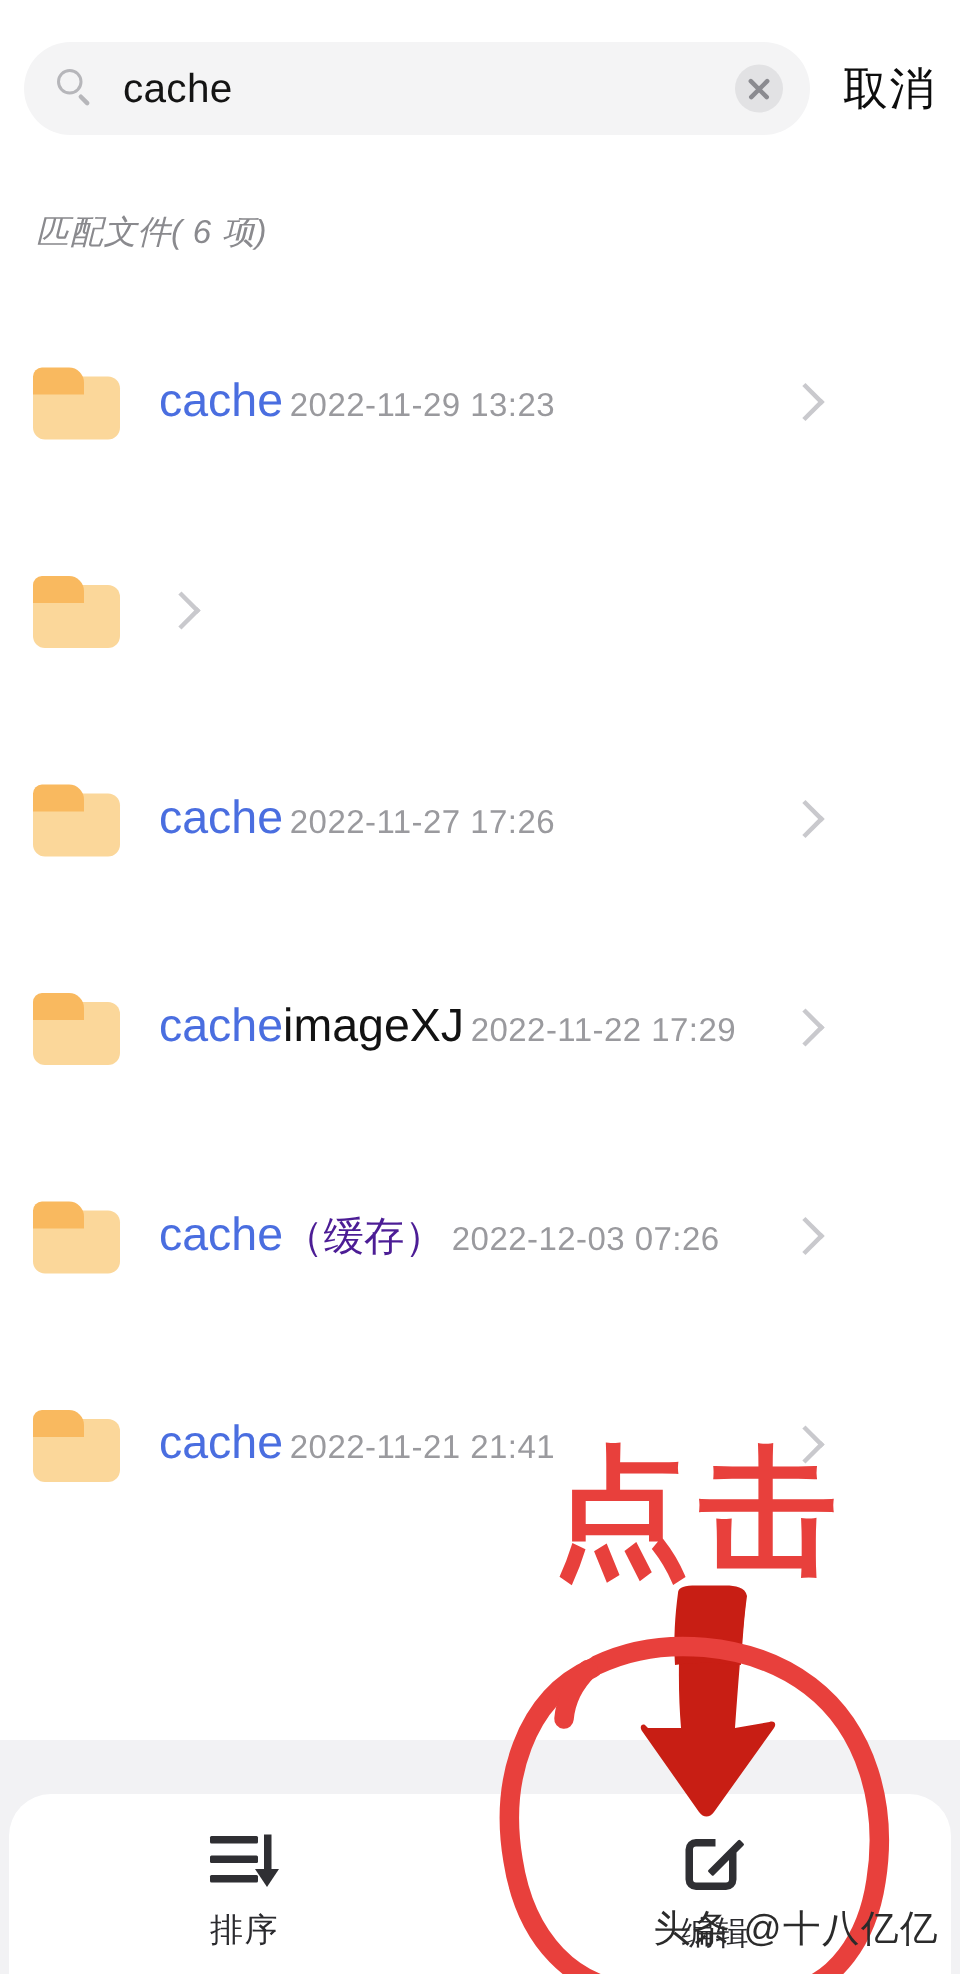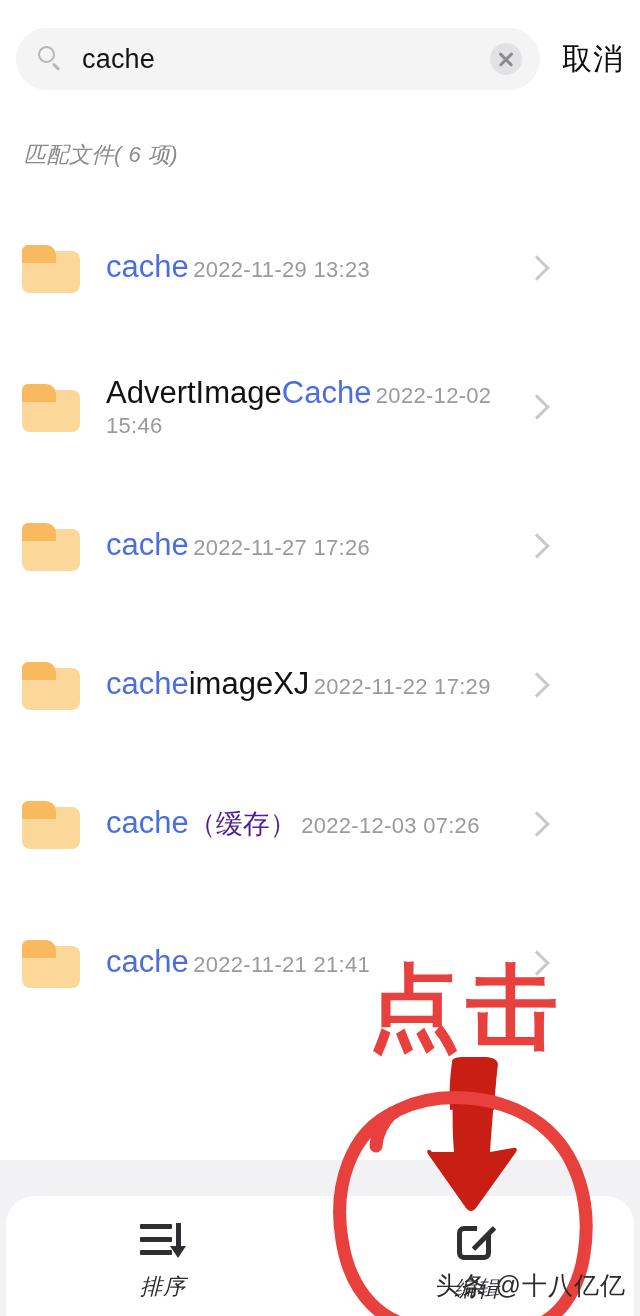--- a/index.html
+++ b/index.html
@@ -199,21 +199,20 @@
     background: #f2f2f4;
   }
   .bottom-bar {
     position: absolute;
     left: 6px; top: 1196px;
     width: 628px; height: 120px;
     background: #ffffff;
     border-radius: 28px 28px 0 0;
     display: flex;
     align-items: flex-start;
-    font-style: italic;
   }
   .bar-item {
     flex: 1;
     display: flex;
     flex-direction: column;
     align-items: center;
     padding-top: 24px;
   }
   .bar-label {
     margin-top: 12px;
@@ -344,24 +343,20 @@
         <span class="file-date">2022-11-29 13:23</span>
       </span>
       <span class="chevron"></span>
     </div>
 
     <div class="file-row">
       <span class="folder-icon">
           <span class="body"></span>
           <span class="tab"></span>
         </span>
-      <span class="file-text">
-        <span class="file-name"><span>AdvertImage</span><span class="hl">Cache</span><span></span><span class="paren"></span></span>
-        <span class="file-date">2022-12-02 15:46</span>
-      </span>
       <span class="chevron"></span>
     </div>
 
     <div class="file-row">
       <span class="folder-icon">
           <span class="body"></span>
           <span class="tab"></span>
         </span>
       <span class="file-text">
         <span class="file-name"><span></span><span class="hl">cache</span><span></span><span class="paren"></span></span>

